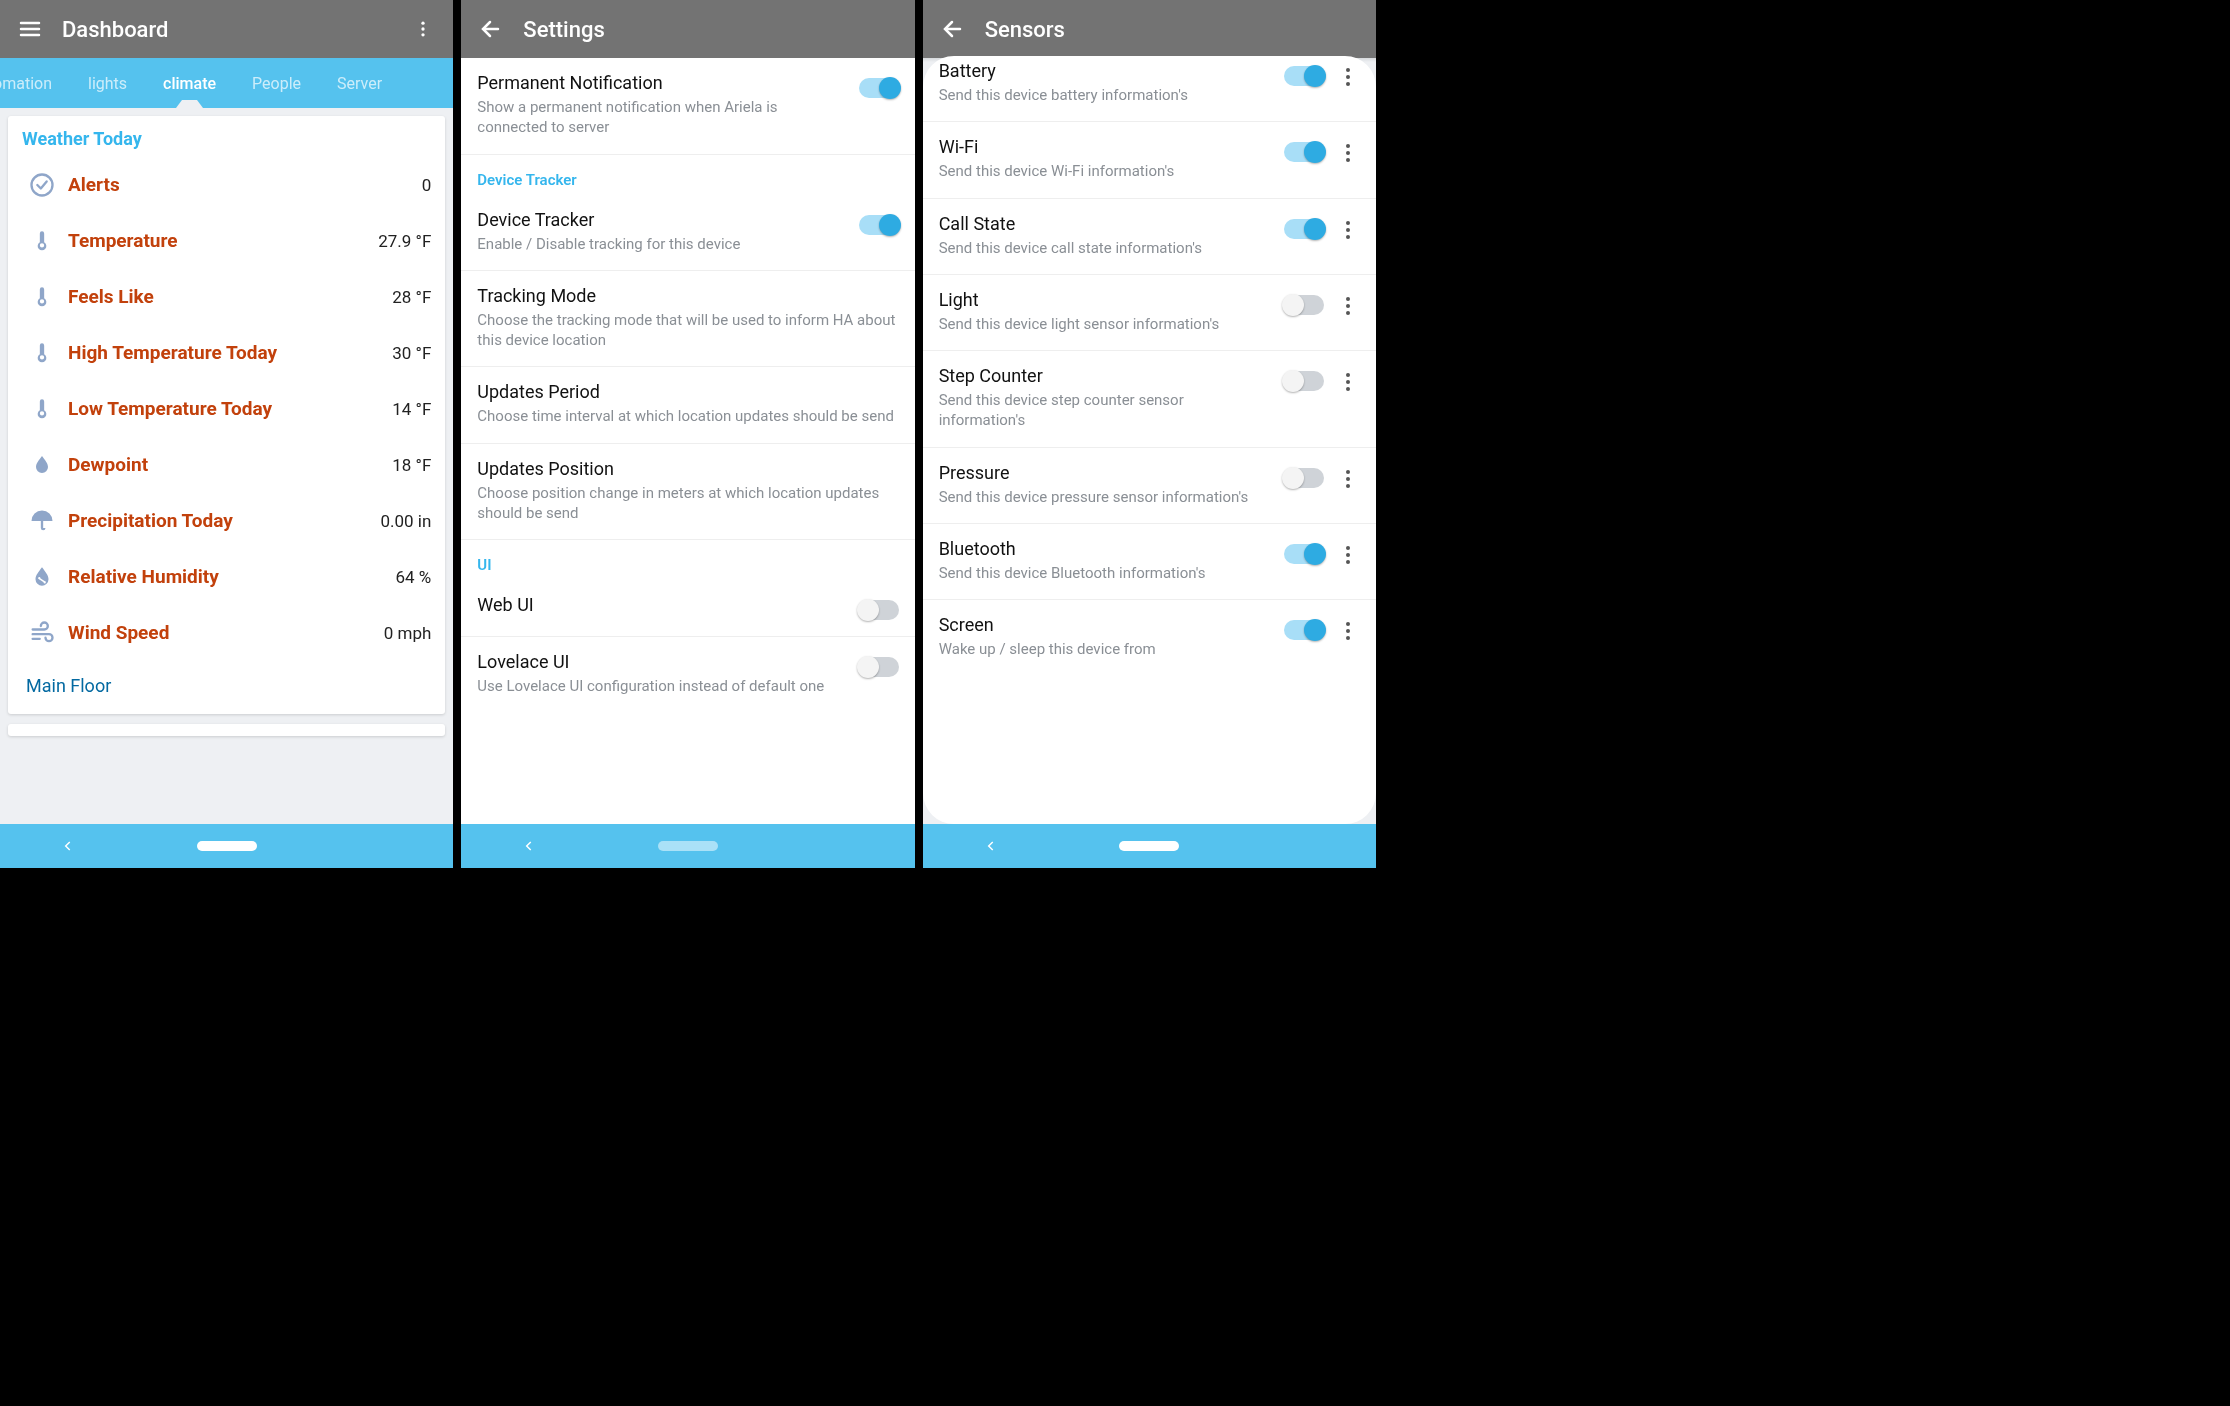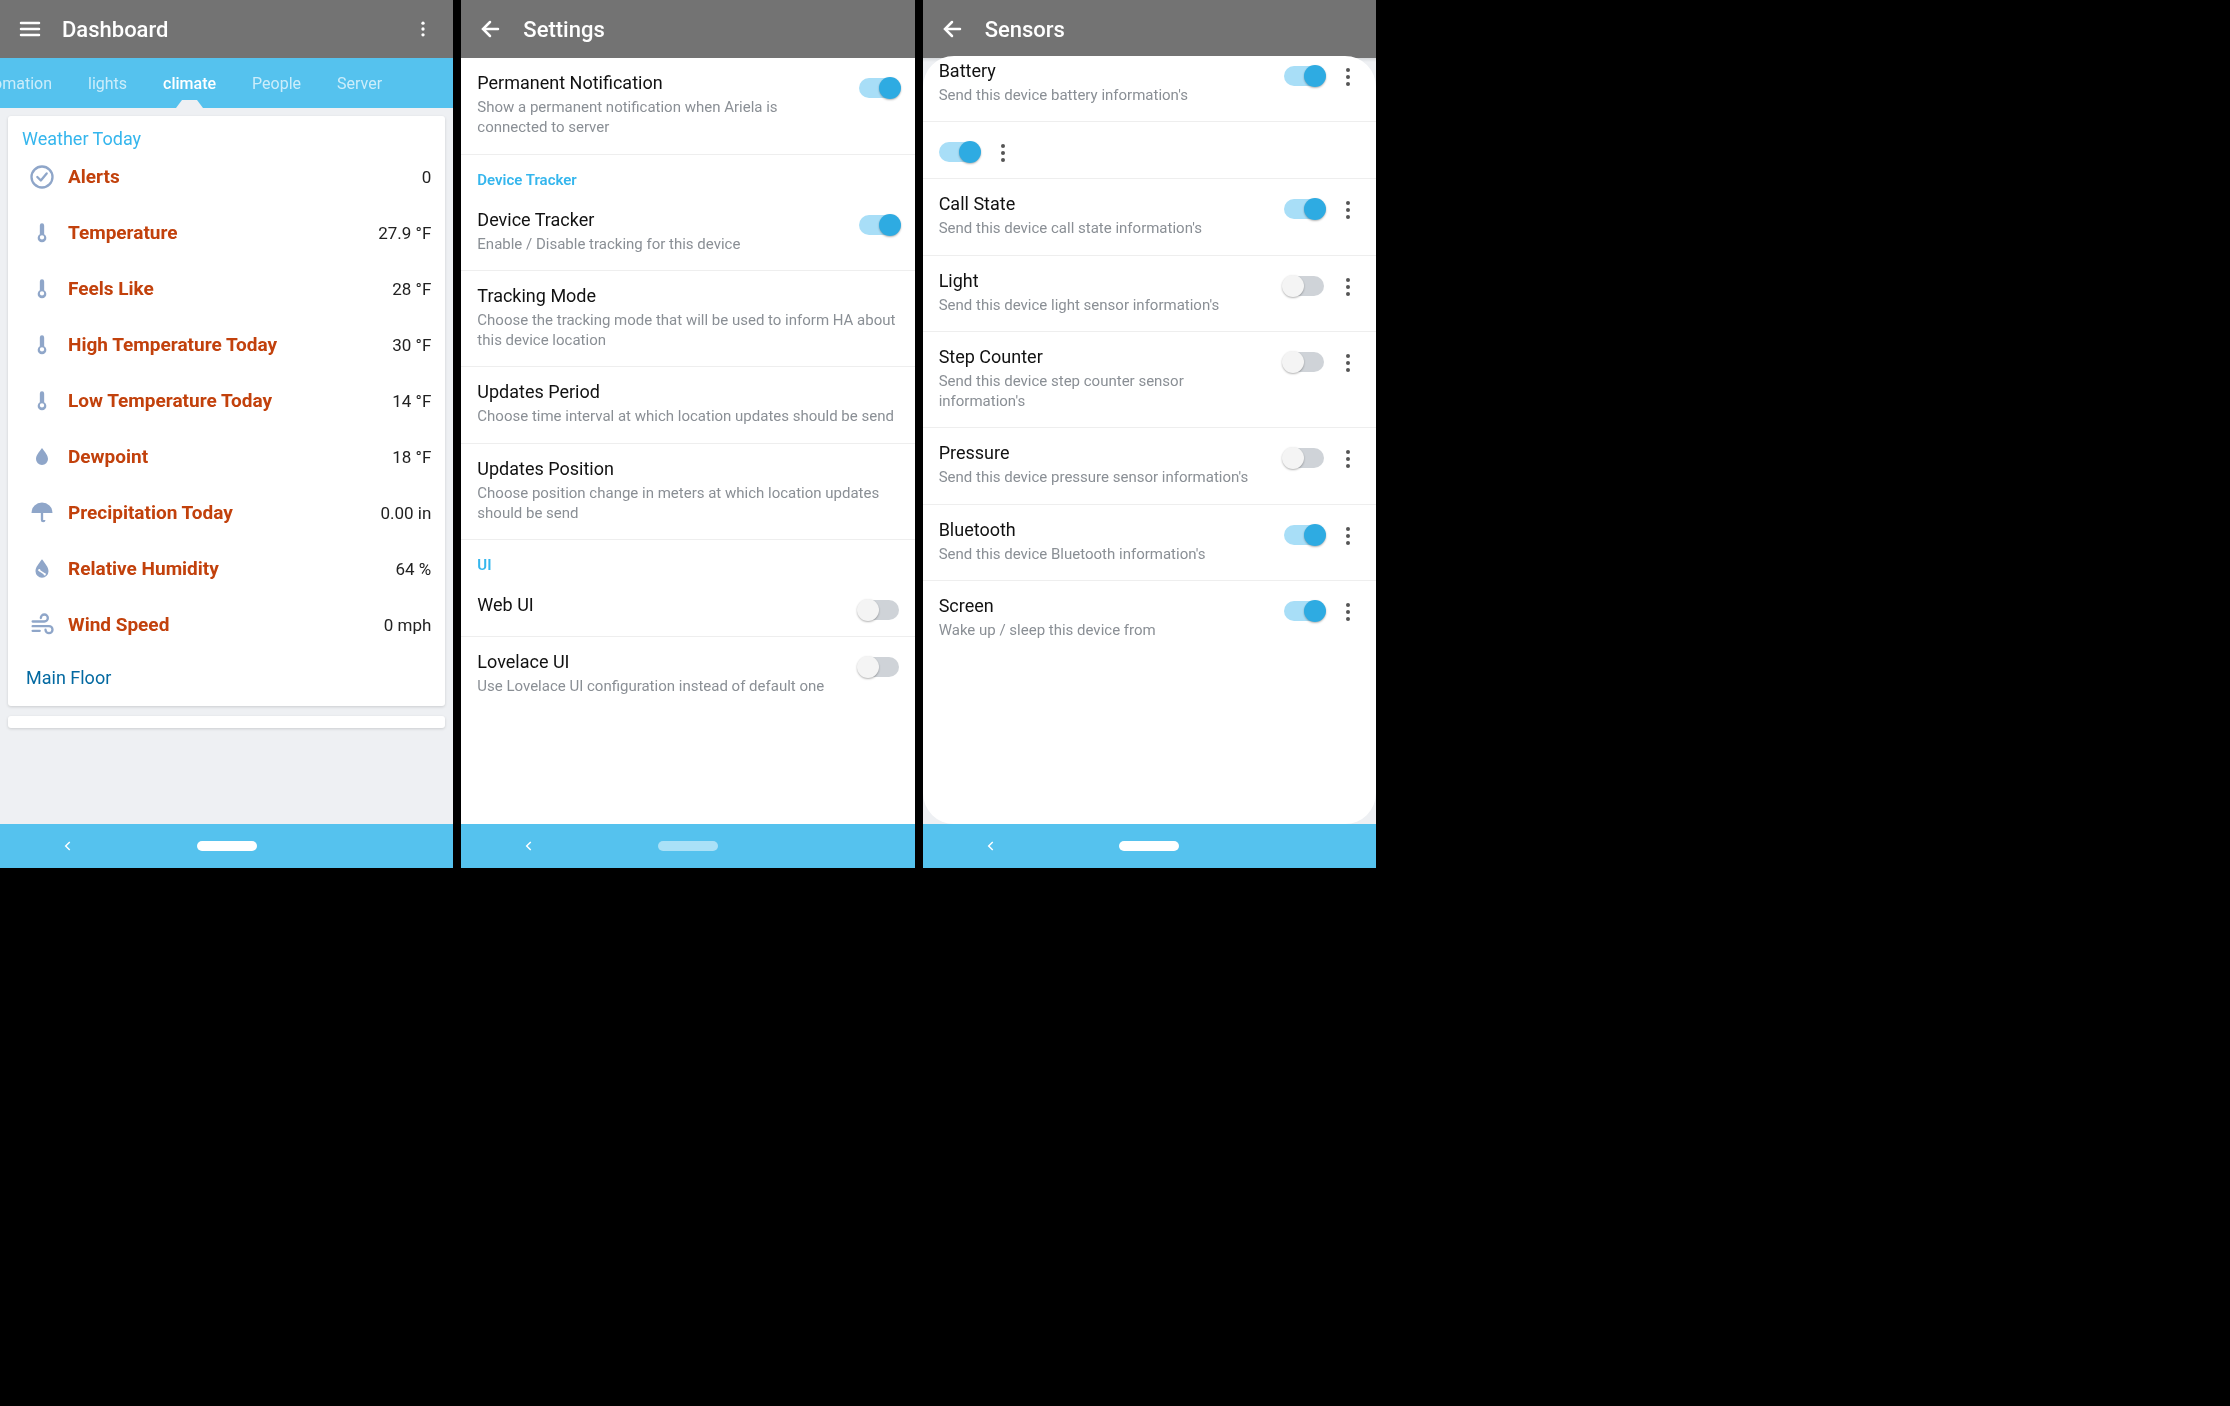--- a/index.html
+++ b/index.html
@@ -87,21 +87,22 @@
   }
   .card {
     background: #fff;
     border-radius: 3px;
     box-shadow: 0 1px 3px rgba(0,0,0,0.15);
     padding: 12px 14px 8px 14px;
   }
   .card-title {
     color: #35b6ed;
     font-size: 18px;
-    font-weight: 400;
+    font-weight: 700;
+    margin-bottom: 8px;
   }
   .wrow {
     display: flex;
     align-items: center;
     min-height: 56px;
     padding: 6px 0;
   }
   .wrow .icon {
     width: 40px;
     display: flex;
@@ -479,20 +480,24 @@
       </div>
       <div class="toggle on"></div>
       <div class="more">
           <span></span>
           <span></span>
           <span></span>
         </div>
     </div>
 
     <div class="setting">
+      <div class="txt">
+        <div class="stitle">Wi-Fi</div>
+        <div class="ssub">Send this device Wi-Fi information's</div>
+      </div>
       <div class="toggle on"></div>
       <div class="more">
           <span></span>
           <span></span>
           <span></span>
         </div>
     </div>
 
     <div class="setting">
       <div class="txt">

